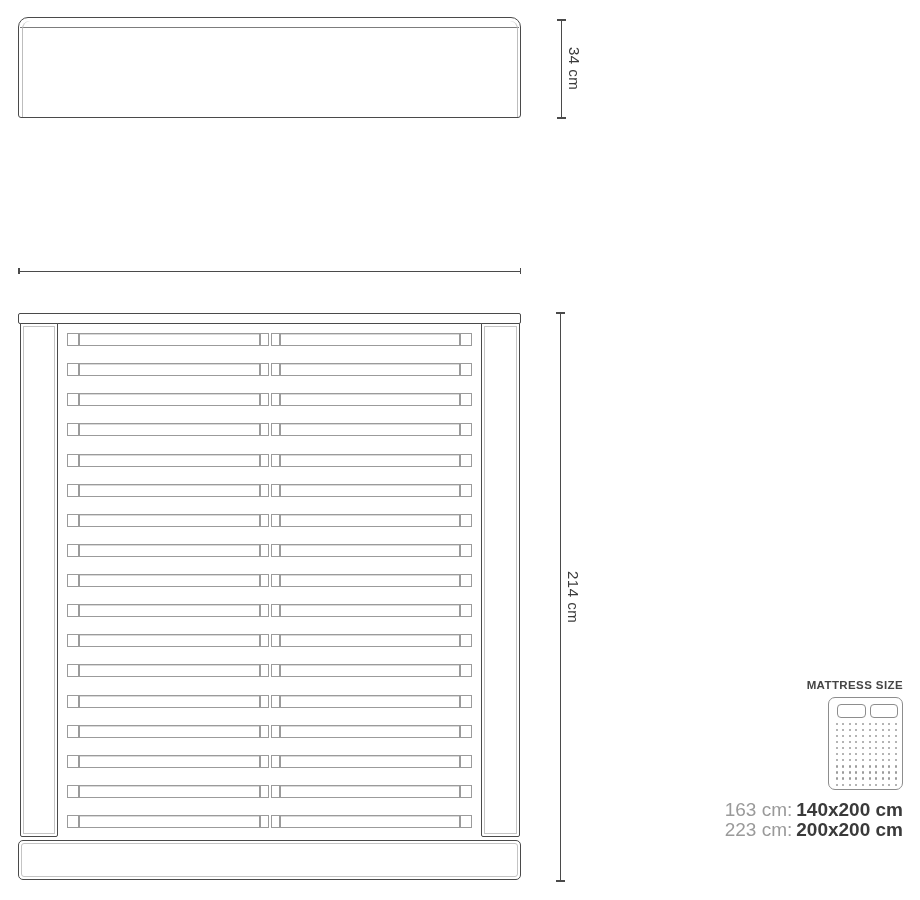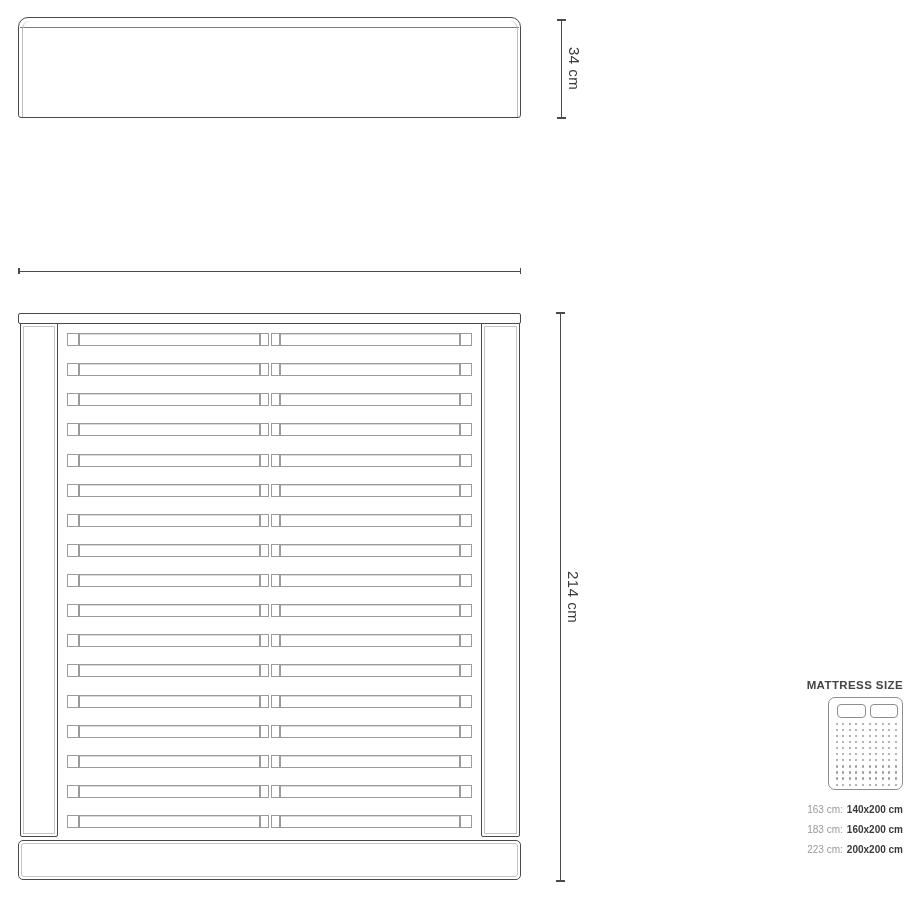--- a/index.html
+++ b/index.html
@@ -89,21 +89,21 @@
   }
   .pillow.left  { left: 8px;  width: 29px; }
   .pillow.right { left: 41px; width: 28px; }
   .dot {
     position: absolute; width: 2.2px; height: 2.2px; border-radius: 50%;
     background: var(--line-light);
   }
   .size-list {
     position: absolute; left: 700px; top: 800px; width: 203px; text-align: right;
   }
-  .size-row { line-height: 20px; font-size: 10px; white-space: nowrap; }
+  .size-row { line-height: 20px; font-size: 19px; white-space: nowrap; }
   .size-row .frame-label { color: var(--text-gray); margin-right: 4px; }
   .size-row .mattress-value { color: var(--text-dark); font-weight: 700; }
 </style>
 </head>
 <body>
 
 <div class="canvas">
 
   <div class="headboard-front">
     <div class="top-edge-line"></div>
@@ -383,17 +383,16 @@
       <div class="dot" style="left: 26.3px; top: 85.5px;"></div>
       <div class="dot" style="left: 32.9px; top: 85.5px;"></div>
       <div class="dot" style="left: 39.5px; top: 85.5px;"></div>
       <div class="dot" style="left: 46.1px; top: 85.5px;"></div>
       <div class="dot" style="left: 52.7px; top: 85.5px;"></div>
       <div class="dot" style="left: 59.3px; top: 85.5px;"></div>
       <div class="dot" style="left: 65.9px; top: 85.5px;"></div>
     </div>
   <div class="size-list" id="size-list">
       <div class="size-row"><span class="frame-label">163 cm:</span><span class="mattress-value">140x200 cm</span></div>
-      <div class="size-row"><span class="frame-label">183 cm:</span><span class="mattress-value">160x200 cm</span></div>
       <div class="size-row"><span class="frame-label">223 cm:</span><span class="mattress-value">200x200 cm</span></div>
     </div>
 
 </div>
 
 </body></html>

